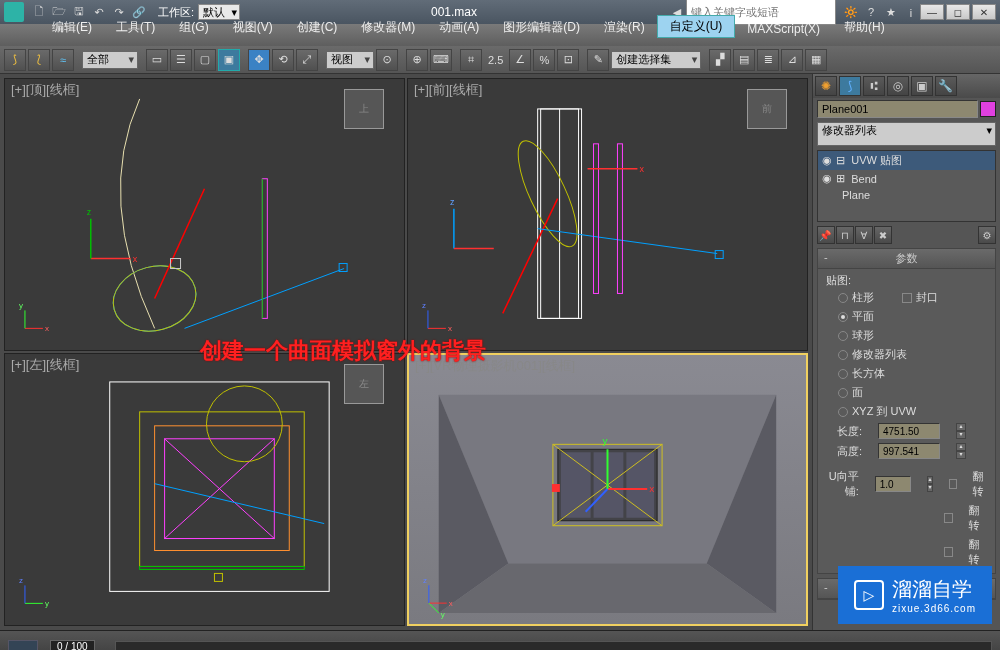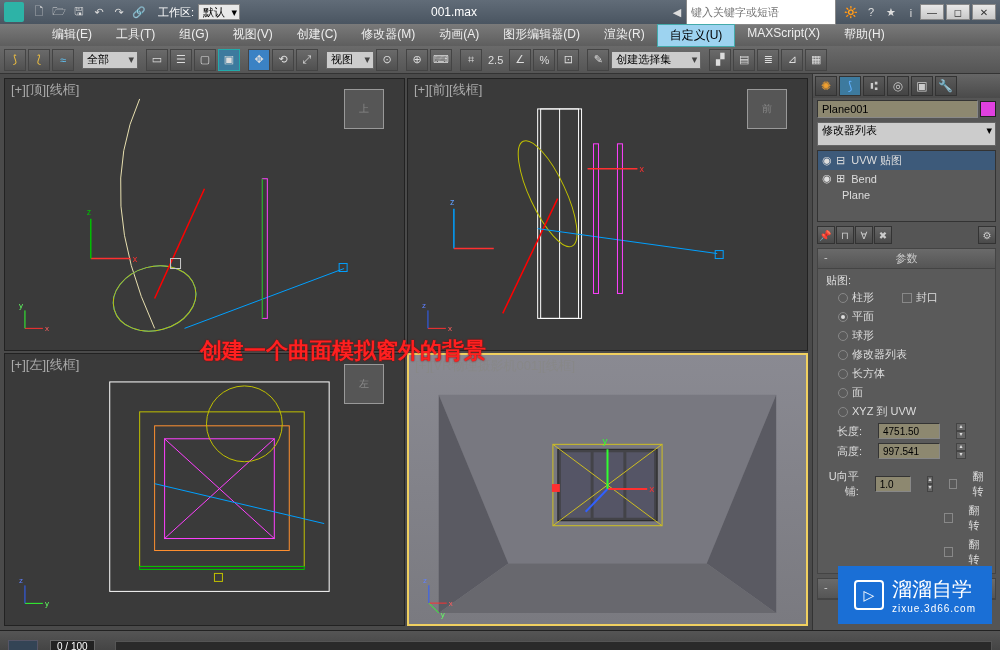--- a/index.html
+++ b/index.html
@@ -9,21 +9,21 @@
 .titlebar .tb-icons { display: flex; gap: 2px; }
 .titlebar .tb-btn { width: 18px; height: 18px; display: flex; align-items: center; justify-content: center; font-size: 11px; color: #ddd; }
 .titlebar .wslabel { margin: 0 4px 0 10px; font-size: 11px; }
 .titlebar .wscombo { background: #e8e8e8; color: #000; border: 1px solid #888; padding: 0 14px 0 4px; font-size: 11px; height: 16px; line-height: 14px; position: relative; }
 .titlebar .wscombo::after { content: "▾"; position: absolute; right: 2px; top: 0; }
 .titlebar .filename { flex: 1; text-align: center; font-size: 12px; }
 .titlebar .search { background: #fff; color: #888; border: 1px solid #888; height: 18px; width: 150px; padding: 12px 4px; font-size: 11px; margin-right: 6px; }
 .titlebar .winbtns { display: flex; gap: 2px; margin-left: auto; }
 .titlebar .winbtn { width: 24px; height: 16px; background: linear-gradient(#e8e8e8,#c8c8c8); border: 1px solid #888; display: flex; align-items: center; justify-content: center; font-size: 10px; color: #333; }
 
-.menubar { height: 22px; background: linear-gradient(#7a7a7a,#5e5e5e); display: flex; align-items: flex-start; padding: 0 40px; gap: 0; font-size: 12px; }
+.menubar { height: 22px; background: linear-gradient(#7a7a7a,#5e5e5e); display: flex; align-items: flex-end; padding: 8px 40px; gap: 0; font-size: 12px; }
 .menubar .menu { padding: 2px 12px; color: #eee; cursor: default; }
 .menubar .menu.active { background: #9dd3f0; color: #000; border: 1px solid #4aa; }
 
 .toolbar { height: 28px; background: linear-gradient(#6a6a6a,#555); display: flex; align-items: center; padding: 0 4px; gap: 2px; border-bottom: 1px solid #333; }
 .tbtn { width: 22px; height: 22px; background: linear-gradient(#6a6a6a,#505050); border: 1px solid #444; display: flex; align-items: center; justify-content: center; font-size: 11px; color: #ddd; }
 .tbtn.active { background: #3d7a9e; border-color: #2aa; }
 .tbtn.sel { background: #3b82c4; }
 .tsep { width: 4px; }
 .tcombo { background: #ccc; color: #000; height: 18px; border: 1px solid #666; padding: 0 18px 0 4px; font-size: 11px; position: relative; }
 .tcombo::after { content: "▾"; position: absolute; right: 3px; top: 1px; color: #444; }

